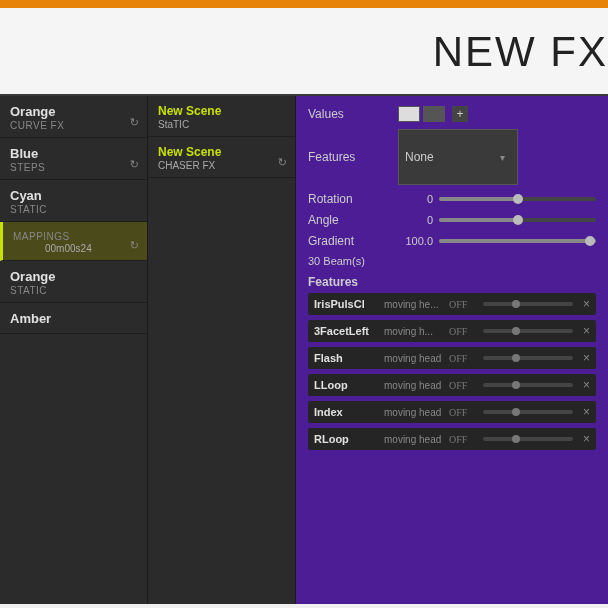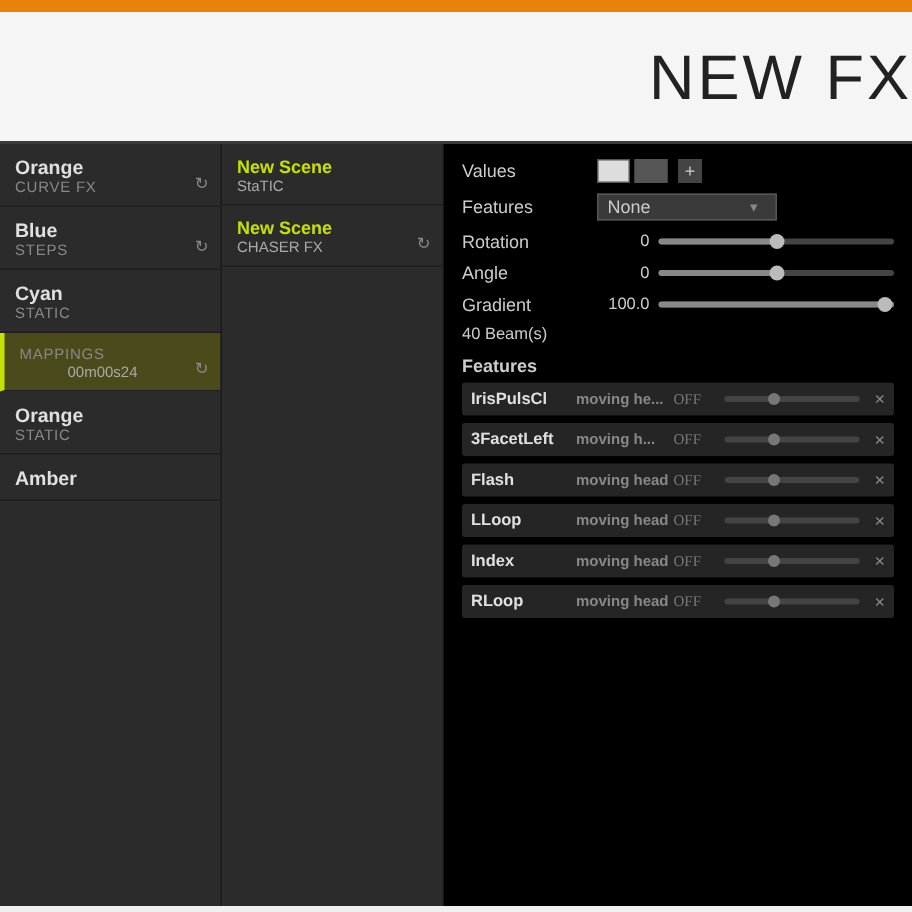--- a/index.html
+++ b/index.html
@@ -111,21 +111,21 @@
       position: absolute;
       right: 8px;
       bottom: 8px;
       color: #888;
       font-size: 11px;
     }
 
     
     .right-panel {
       flex: 1;
-      background: #000000;
+      background: #4c1d95;
       padding: 10px 12px;
       overflow-y: auto;
     }
 
     
     .values-row {
       display: flex;
       align-items: center;
       margin-bottom: 7px;
     }
@@ -165,21 +165,21 @@
     .transform-row {
       display: flex;
       align-items: center;
       margin-bottom: 7px;
     }
     .transform-select {
       background: #3a3a3a;
       border: 1px solid #555;
       color: #ccc;
       font-size: 12px;
-      padding: 1px 6px;
+      padding: 20px 6px;
       width: 120px;
       appearance: none;
       cursor: pointer;
     }
     .dropdown-arrow {
       color: #888;
       font-size: 10px;
       margin-left: -18px;
       pointer-events: none;
     }
@@ -251,21 +251,20 @@
     .feature-name {
       font-size: 11px;
       color: #e0e0e0;
       width: 70px;
       font-weight: bold;
     }
     .feature-type {
       font-size: 10px;
       color: #888;
       width: 65px;
-      font-weight: bold;
     }
     .feature-status {
       font-size: 10px;
       color: #777;
       width: 28px;
       text-align: left;
       font-family: Liberation Serif, serif;
     }
     .feature-slider {
       flex: 1;
@@ -394,21 +393,21 @@
       <span class="param-label">Gradient</span>
       <span class="param-value">100.0</span>
       <div class="slider-container">
         <div class="slider-track">
           <div class="slider-fill" style="width:100%"></div>
           <div class="slider-thumb" style="left:93%"></div>
         </div>
       </div>
     </div>
 
-    <div class="beam-count">40 Beam(s)</div>
+    <div class="beam-count">30 Beam(s)</div>
 
     <div class="section-label">Features</div>
 
     <div id="feature-list">
         <div class="feature-row">
     <span class="feature-name">IrisPulsCl</span>
     <span class="feature-type">moving he...</span>
     <span class="feature-status">OFF</span>
     <div class="feature-slider">
       <div class="feature-slider-thumb" style="left:32%"></div>

